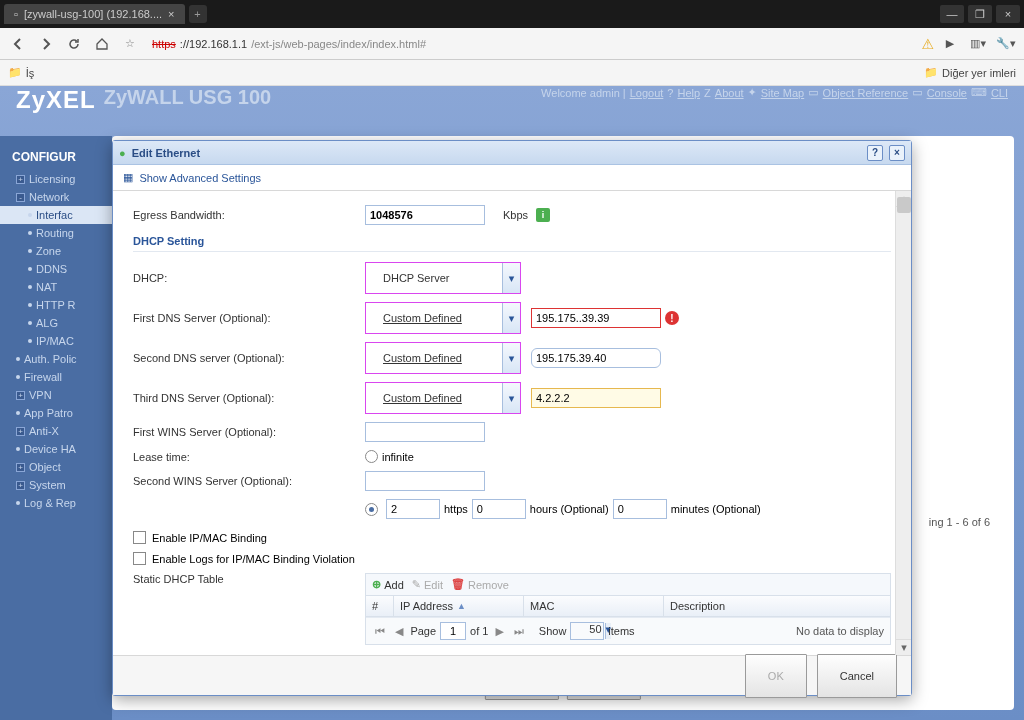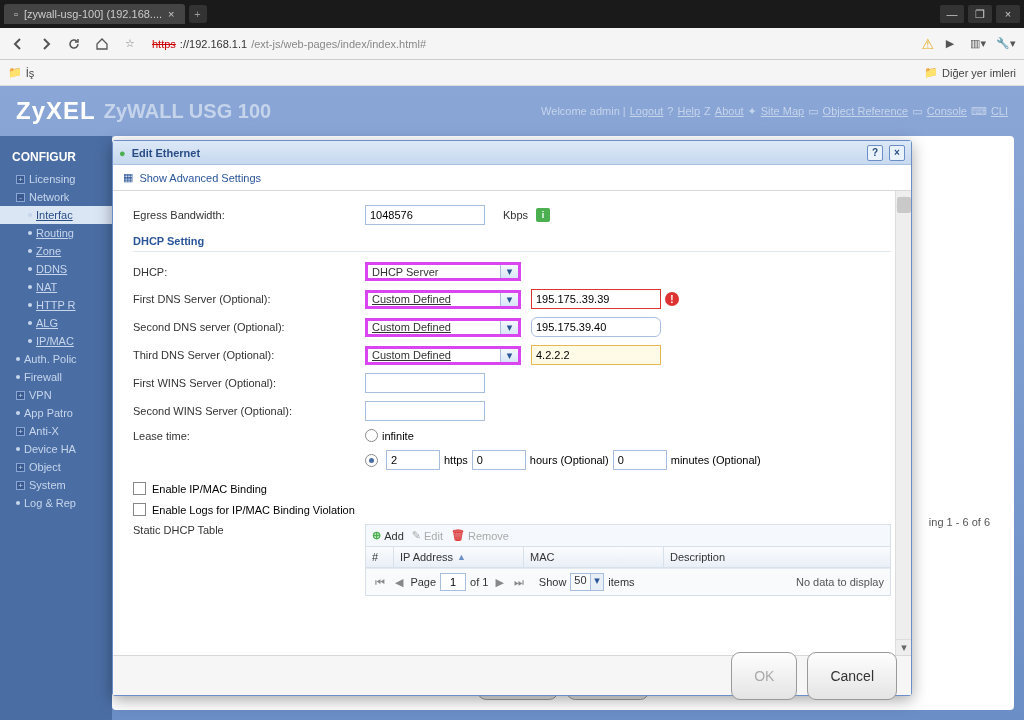--- a/index.html
+++ b/index.html
@@ -14,58 +14,58 @@
 .toolbar .nav-btn { width:24px;height:24px;display:flex;align-items:center;justify-content:center;color:#555;cursor:pointer; border:1px solid transparent; border-radius:3px;}
 .urlbox { flex:1; display:flex; align-items:center; gap:4px; padding:0 6px;text-align:center; }
 .urlbox .proto { color:#c00; text-decoration:line-through; }
 .urlbox .rest { color:#333; }
 .urlbox .path { color:#888; }
 .icon-warn{ color:#e6a817; font-size:14px; }
 .bookmarks-bar { height:26px; background:#f5f5f5; border-bottom:1px solid #ddd; display:flex; align-items:center; padding:0 8px; gap:6px; }
 .bm-item{ display:flex;align-items:center;gap:4px;color:#444; }
 .folder-icon{ color:#e6b84f; }
 .app { position:relative; height:634px; background:linear-gradient(#8aa6d6,#6b8ec6); }
-.topbar { height:50px; display:flex; align-items:center; padding:0 16px; color:#fff; }
+.topbar { height:50px; display:flex; align-items:flex-start; padding:0 16px; color:#fff; }
 .brand { font-size:24px; font-weight:bold; letter-spacing:1px; }
 .brand-sub { font-size:20px; color:#c5d4eb; margin-left:8px; font-weight:bold; }
 .topmenu{ margin-left:auto; display:flex; gap:4px; color:#c5d4eb; font-size:11px; align-items:center;}
 .topmenu a{ color:#c5d4eb; cursor:pointer; text-decoration:underline; }
 .config-area{ display:flex; height:584px; }
 .sidebar{ width:112px; background:#4a6da3; padding-top:8px; }
 .sidebar .hdr{ color:#fff; font-weight:bold; padding:6px 12px; font-size:12px;}
 .sidebar .tree{ color:#c7d6ec; font-size:11px; }
 .sidebar .node{ padding:3px 4px 3px 16px; display:flex; align-items:center; gap:4px; cursor:pointer; white-space:nowrap; overflow:hidden; }
-.sidebar .node.lv2{ padding-left:28px;text-decoration:underline; }
+.sidebar .node.lv2{ padding-left:28px; }
 .sidebar .node.sel{ background:#dbe6f5; color:#2a4d85; }
 .sidebar .bullet{ width:4px;height:4px;background:#c7d6ec;border-radius:50%; }
 .sidebar .exp{ width:9px;height:9px;border:1px solid #8aa6d6;color:#c7d6ec;font-size:8px;line-height:7px;text-align:center;background:#3a5a8f; flex-shrink:0;}
 .main-panel{ flex:1; background:#fff; margin:0 10px 10px 0; border-radius:4px; padding:20px; position:relative; }
 .main-status{ position:absolute; right:24px; top:380px; color:#555; font-size:11px;}
 .footer-btns{ position:absolute; bottom:10px; left:50%; transform:translateX(-50%); display:flex; gap:8px; }
-.btn{ background:linear-gradient(#fefefe,#e4e4e4); border:1px solid #9a9a9a; border-radius:9px; padding:15px 22px; cursor:pointer; color:#333; font-size:14px;}
+.btn{ background:linear-gradient(#fefefe,#e4e4e4); border:1px solid #9a9a9a; border-radius:1px; padding:15px 22px; cursor:pointer; color:#333; font-size:11px;}
 .btn.disabled{ color:#aaa; }
 
 .dialog{ position:absolute; left:112px; top:54px; width:800px; height:556px; background:#fff; border:1px solid #6b8ec6; box-shadow:0 4px 16px rgba(0,0,0,.35); border-radius:3px; display:flex; flex-direction:column; }
 .dlg-title{ height:24px; background:linear-gradient(#dce8f7,#c7d9ef); display:flex; align-items:center; padding:0 6px; color:#2a4d85; font-weight:bold; gap:6px; border-bottom:1px solid #aac3e3;}
 .dlg-title .spacer{ flex:1; }
 .dlg-title .tbtn{ width:16px;height:16px;border:1px solid #6b8ec6;background:#eaf2fb;color:#2a4d85;display:flex;align-items:center;justify-content:center;cursor:pointer;font-size:10px;border-radius:2px;font-weight:bold;}
 .dlg-adv{ height:26px; border-bottom:1px solid #d8d8d8; display:flex; align-items:center; padding:0 10px; gap:6px; color:#2a5599; }
 .dlg-body{ flex:1; overflow:auto; padding:14px 20px 8px 20px; position:relative; }
 .dlg-scroll{ position:absolute; right:0; top:0; bottom:0; width:16px; background:#eee; border-left:1px solid #ddd; }
 .dlg-scroll .thumb{ position:absolute; left:1px; width:14px; background:#c9c9c9; border-radius:2px; top:6px; height:16px;}
 .dlg-scroll .arrow-up,.dlg-scroll .arrow-down{ position:absolute; left:0; width:16px; height:16px; display:flex;align-items:center;justify-content:center; color:#666; background:#eee;}
 .dlg-scroll .arrow-up{ top:0; border-bottom:1px solid #ddd;}
 .dlg-scroll .arrow-down{ bottom:0; border-top:1px solid #ddd;}
 .form-row{ display:flex; align-items:center; margin-bottom:8px; }
 .form-label{ width:232px; color:#333; }
-.form-input{ width:120px; height:20px; border:1px solid #a7bede; padding:0 4px; background:#fff; }
+.form-input{ width:120px; height:20px; border:1px solid #a7bede; padding:0 4px; background:#fff;font-weight:bold; }
 .unit{ margin-left:18px; color:#333; }
 .green-i{ display:inline-flex; width:14px;height:14px;background:#4caf50;color:#fff;border-radius:2px;align-items:center;justify-content:center;font-size:9px;font-weight:bold;margin-left:8px;}
 .section-hdr{ color:#2a5599; font-weight:bold; margin:10px 0 10px 0; border-bottom:1px solid #e2e8f0; padding-bottom:4px;}
-.combo{ display:inline-flex; width:156px; height:19px; border:3px solid #d946ef; background:#fff; }
+.combo{ display:inline-flex; width:156px; height:32px; border:1px solid #d946ef; background:#fff;padding-left:13px; }
 .combo .val{ flex:1; padding:0 4px; display:flex; align-items:center; text-decoration:underline; color:#333;}
 .combo .arrow{ width:18px; background:linear-gradient(#f4f8fd,#d8e6f6); border-left:1px solid #a7bede; display:flex;align-items:center;justify-content:center; color:#2a5599;}
 .ip-input{ width:130px; height:20px; border:1px solid #a7bede; padding:0 4px; margin-left:64px; text-align:left;}
 .ip-input.err{ border:1px solid #d33; }
 .ip-input.focus{ border-color:#e6b84f; background:#fffbe6; }
 .err-icon{ color:#fff; background:#d33; border-radius:50%; width:14px;height:14px;display:inline-flex;align-items:center;justify-content:center;margin-left:4px;font-size:10px;font-weight:bold;}
 .radio{ width:13px;height:13px;border:1px solid #888;border-radius:50%;display:inline-flex;align-items:center;justify-content:center;margin-right:4px; vertical-align:middle;}
 .radio.checked::after{ content:""; width:5px;height:5px;background:#4a6da3;border-radius:50%;}
 .checkbox{ width:13px;height:13px;border:1px solid #888;display:inline-block;margin-right:6px;vertical-align:middle;}
 .num{ width:54px; height:20px; border:1px solid #a7bede; padding:0 4px; text-align:left; margin:0 4px;}
@@ -75,21 +75,21 @@
 .tb-btn .add{ color:#4caf50; font-weight:bold;}
 .tb-btn .del{ color:#d44; font-weight:bold;}
 .grid{ border:1px solid #d8e0ea; }
 .grid-hdr{ display:flex; background:linear-gradient(#fbfcfe,#e9eff7); border-bottom:1px solid #d8e0ea; }
 .grid-hdr .col{ padding:4px 6px; border-right:1px solid #d8e0ea; color:#333; display:flex;align-items:center;gap:4px;}
 .grid-hdr .col.ip .sort{ color:#6b8ec6; font-size:9px;}
 .pager{ display:flex; align-items:center; gap:4px; padding:4px 6px; background:#f8fafc; border-top:1px solid #e4eaf2; color:#333;}
 .pager .pbtn{ color:#888; cursor:pointer; padding:0 3px;}
 .pager .pageinput{ width:26px; height:18px; border:1px solid #a7bede; text-align:center;}
 .pager .showbox{ width:34px; height:18px; border:1px solid #a7bede; display:inline-flex;}
-.pager .showbox .sv{ flex:1; padding:0 3px;}
+.pager .showbox .sv{ flex:1; padding:0 3px;margin-left:15px;}
 .pager .showbox .sa{ width:14px; border-left:1px solid #a7bede; background:#e9eff7; text-align:center; color:#2a5599;}
 .pager .nodata{ margin-left:auto; color:#555;}
 .dlg-footer{ height:40px; border-top:1px solid #d8d8d8; display:flex; align-items:center; justify-content:flex-end; padding:0 14px; gap:10px; background:#f6f6f6;}
 .pool-lbl{ margin-left:64px; width:76px; display:inline-block;}
 svg{ display:block; }
 </style>
 </head>
 <body>
 
 <div class="browser-chrome">
@@ -322,28 +322,28 @@
             <span class="arrow">▾</span>
           </div>
         <input class="ip-input focus" style="margin-left: 10px;" value="4.2.2.2">
       </div>
 
       <div class="form-row">
         <div class="form-label">First WINS Server (Optional):</div>
         <input class="form-input" style="">
       </div>
       <div class="form-row">
-        <div class="form-label">Second WINS Server (Optional):</div>
-        <input class="form-input" style="">
-      </div>
-
-      <div class="form-row">
         <div class="form-label">Lease time:</div>
         <span class="radio"></span>
         <span>infinite</span>
+      </div>
+
+      <div class="form-row">
+        <div class="form-label">Second WINS Server (Optional):</div>
+        <input class="form-input" style="">
       </div>
       <div class="form-row">
         <div class="form-label"></div>
         <span class="radio checked"></span>
         <input class="num" value="2" style="">
         <span>https</span>
         <input class="num" value="0" style="">
         <span>hours (Optional)</span>
         <input class="num" value="0" style="">
         <span>minutes (Optional)</span>

